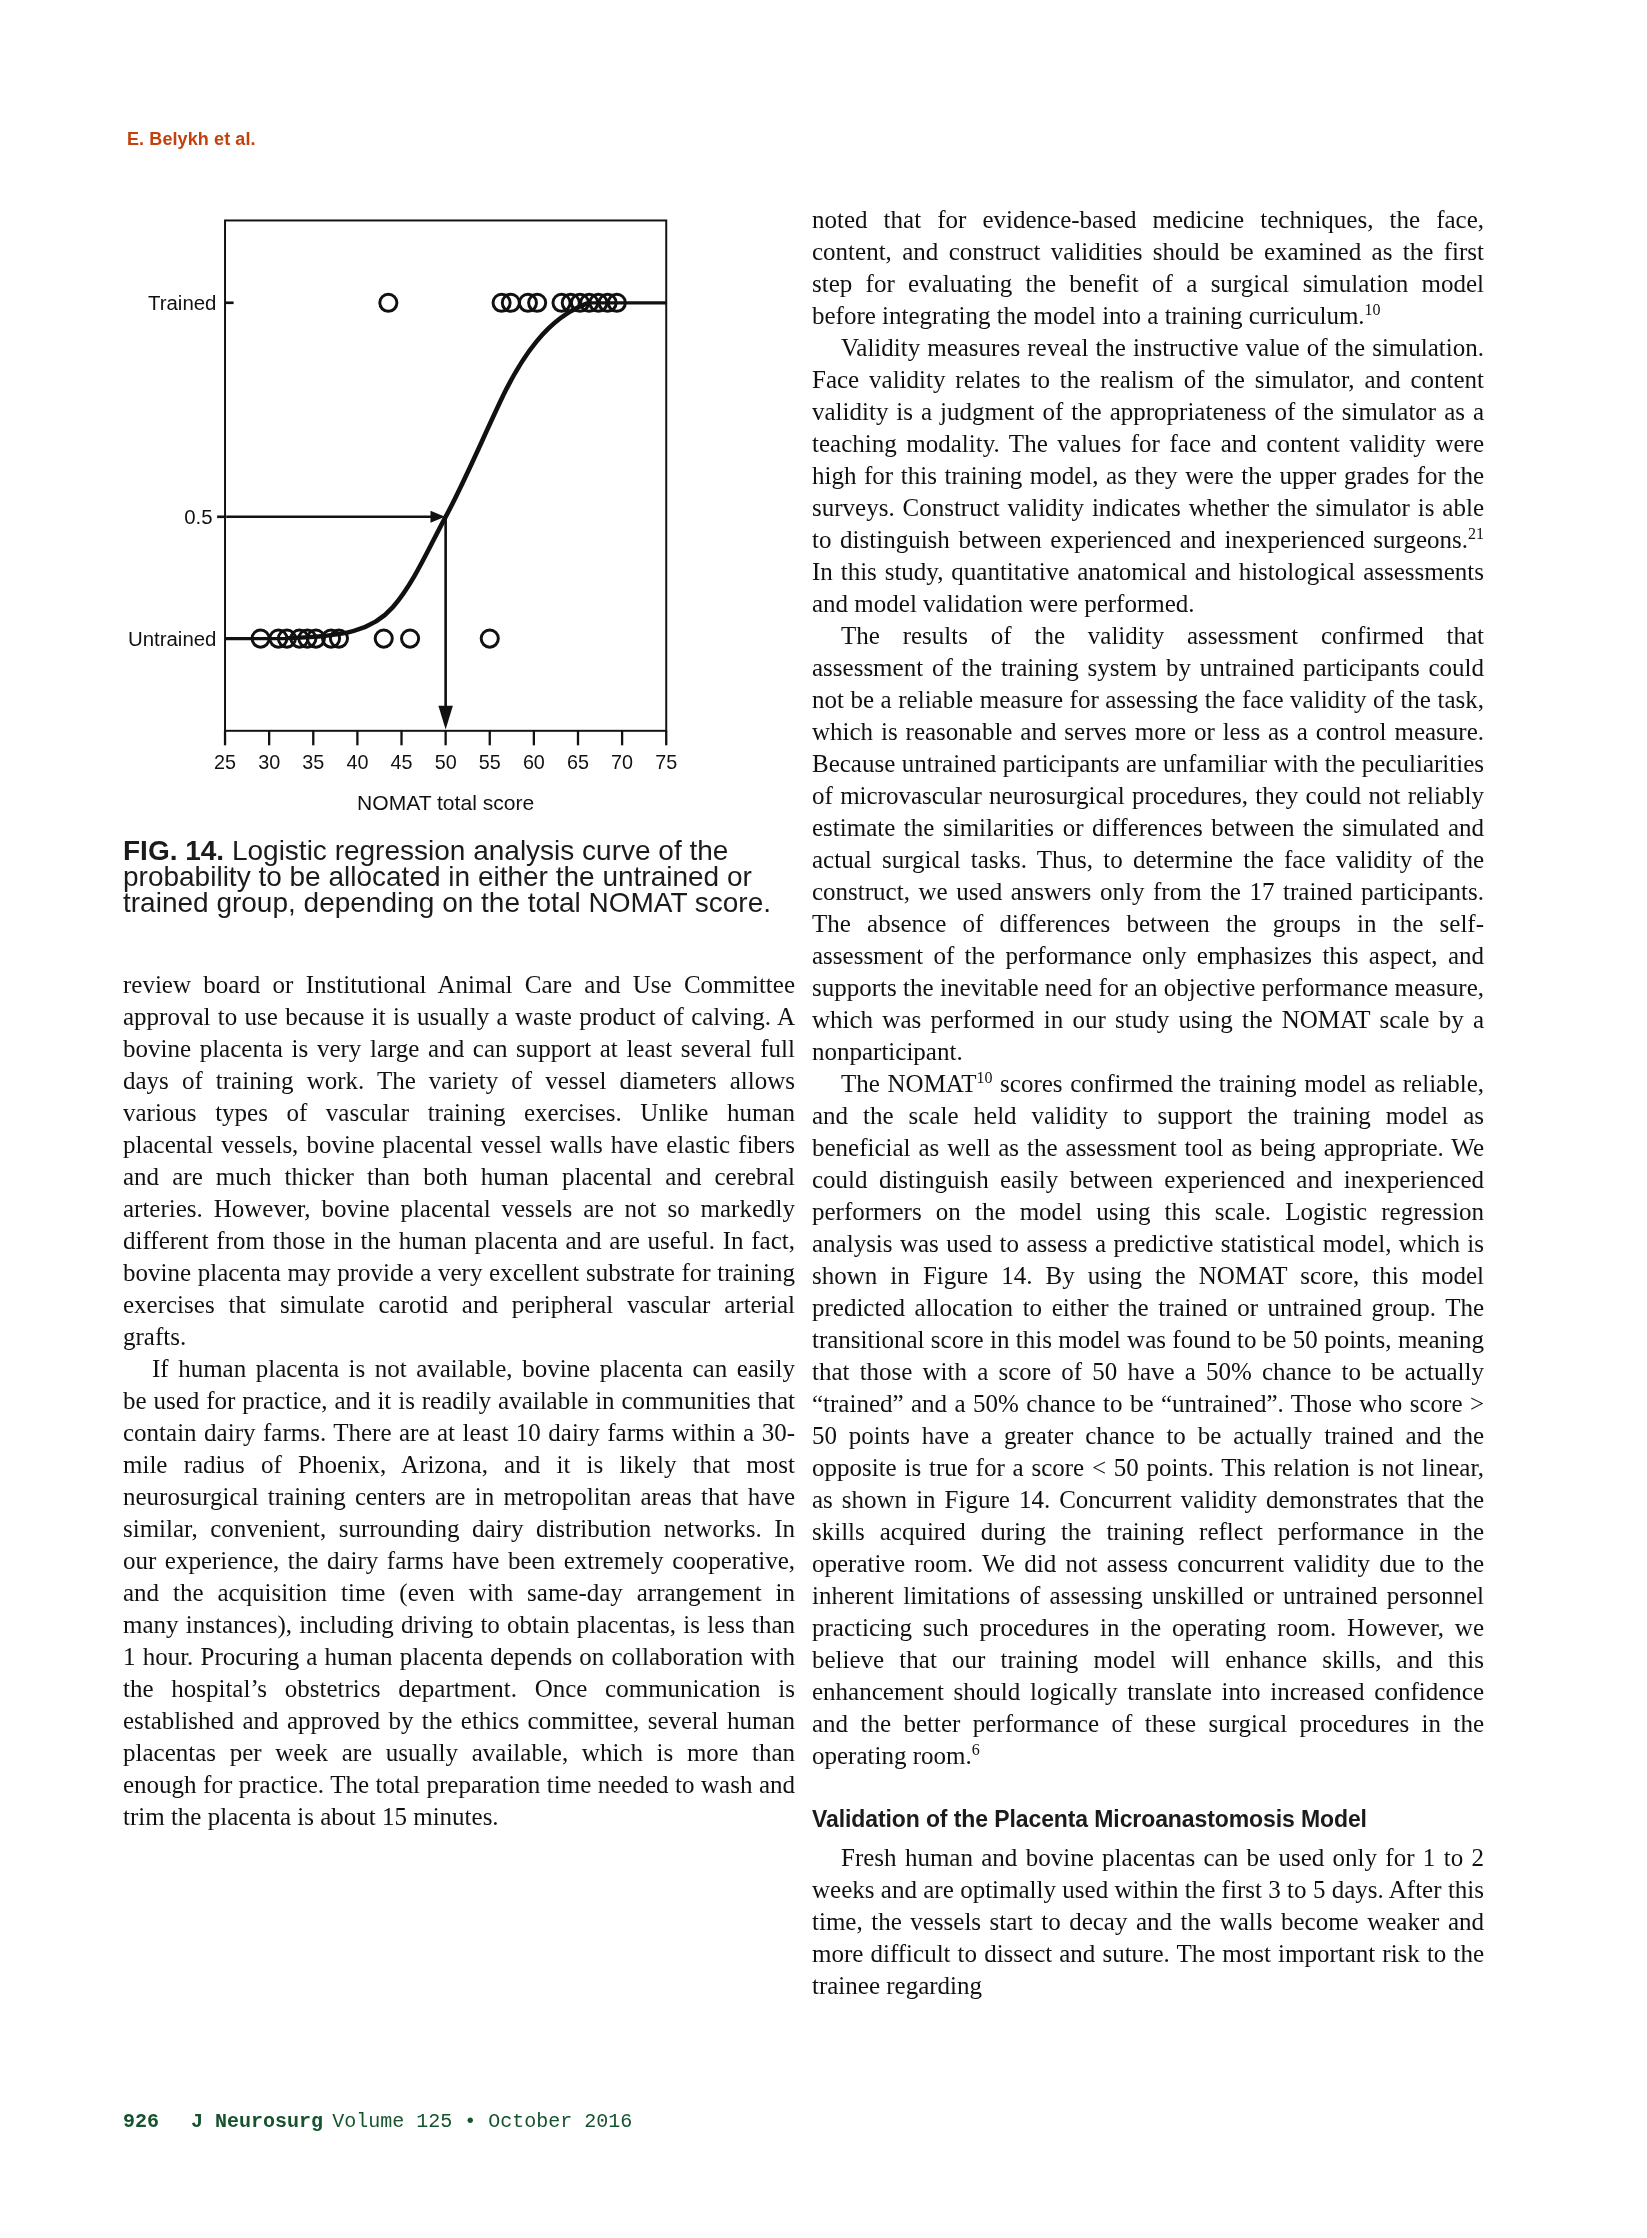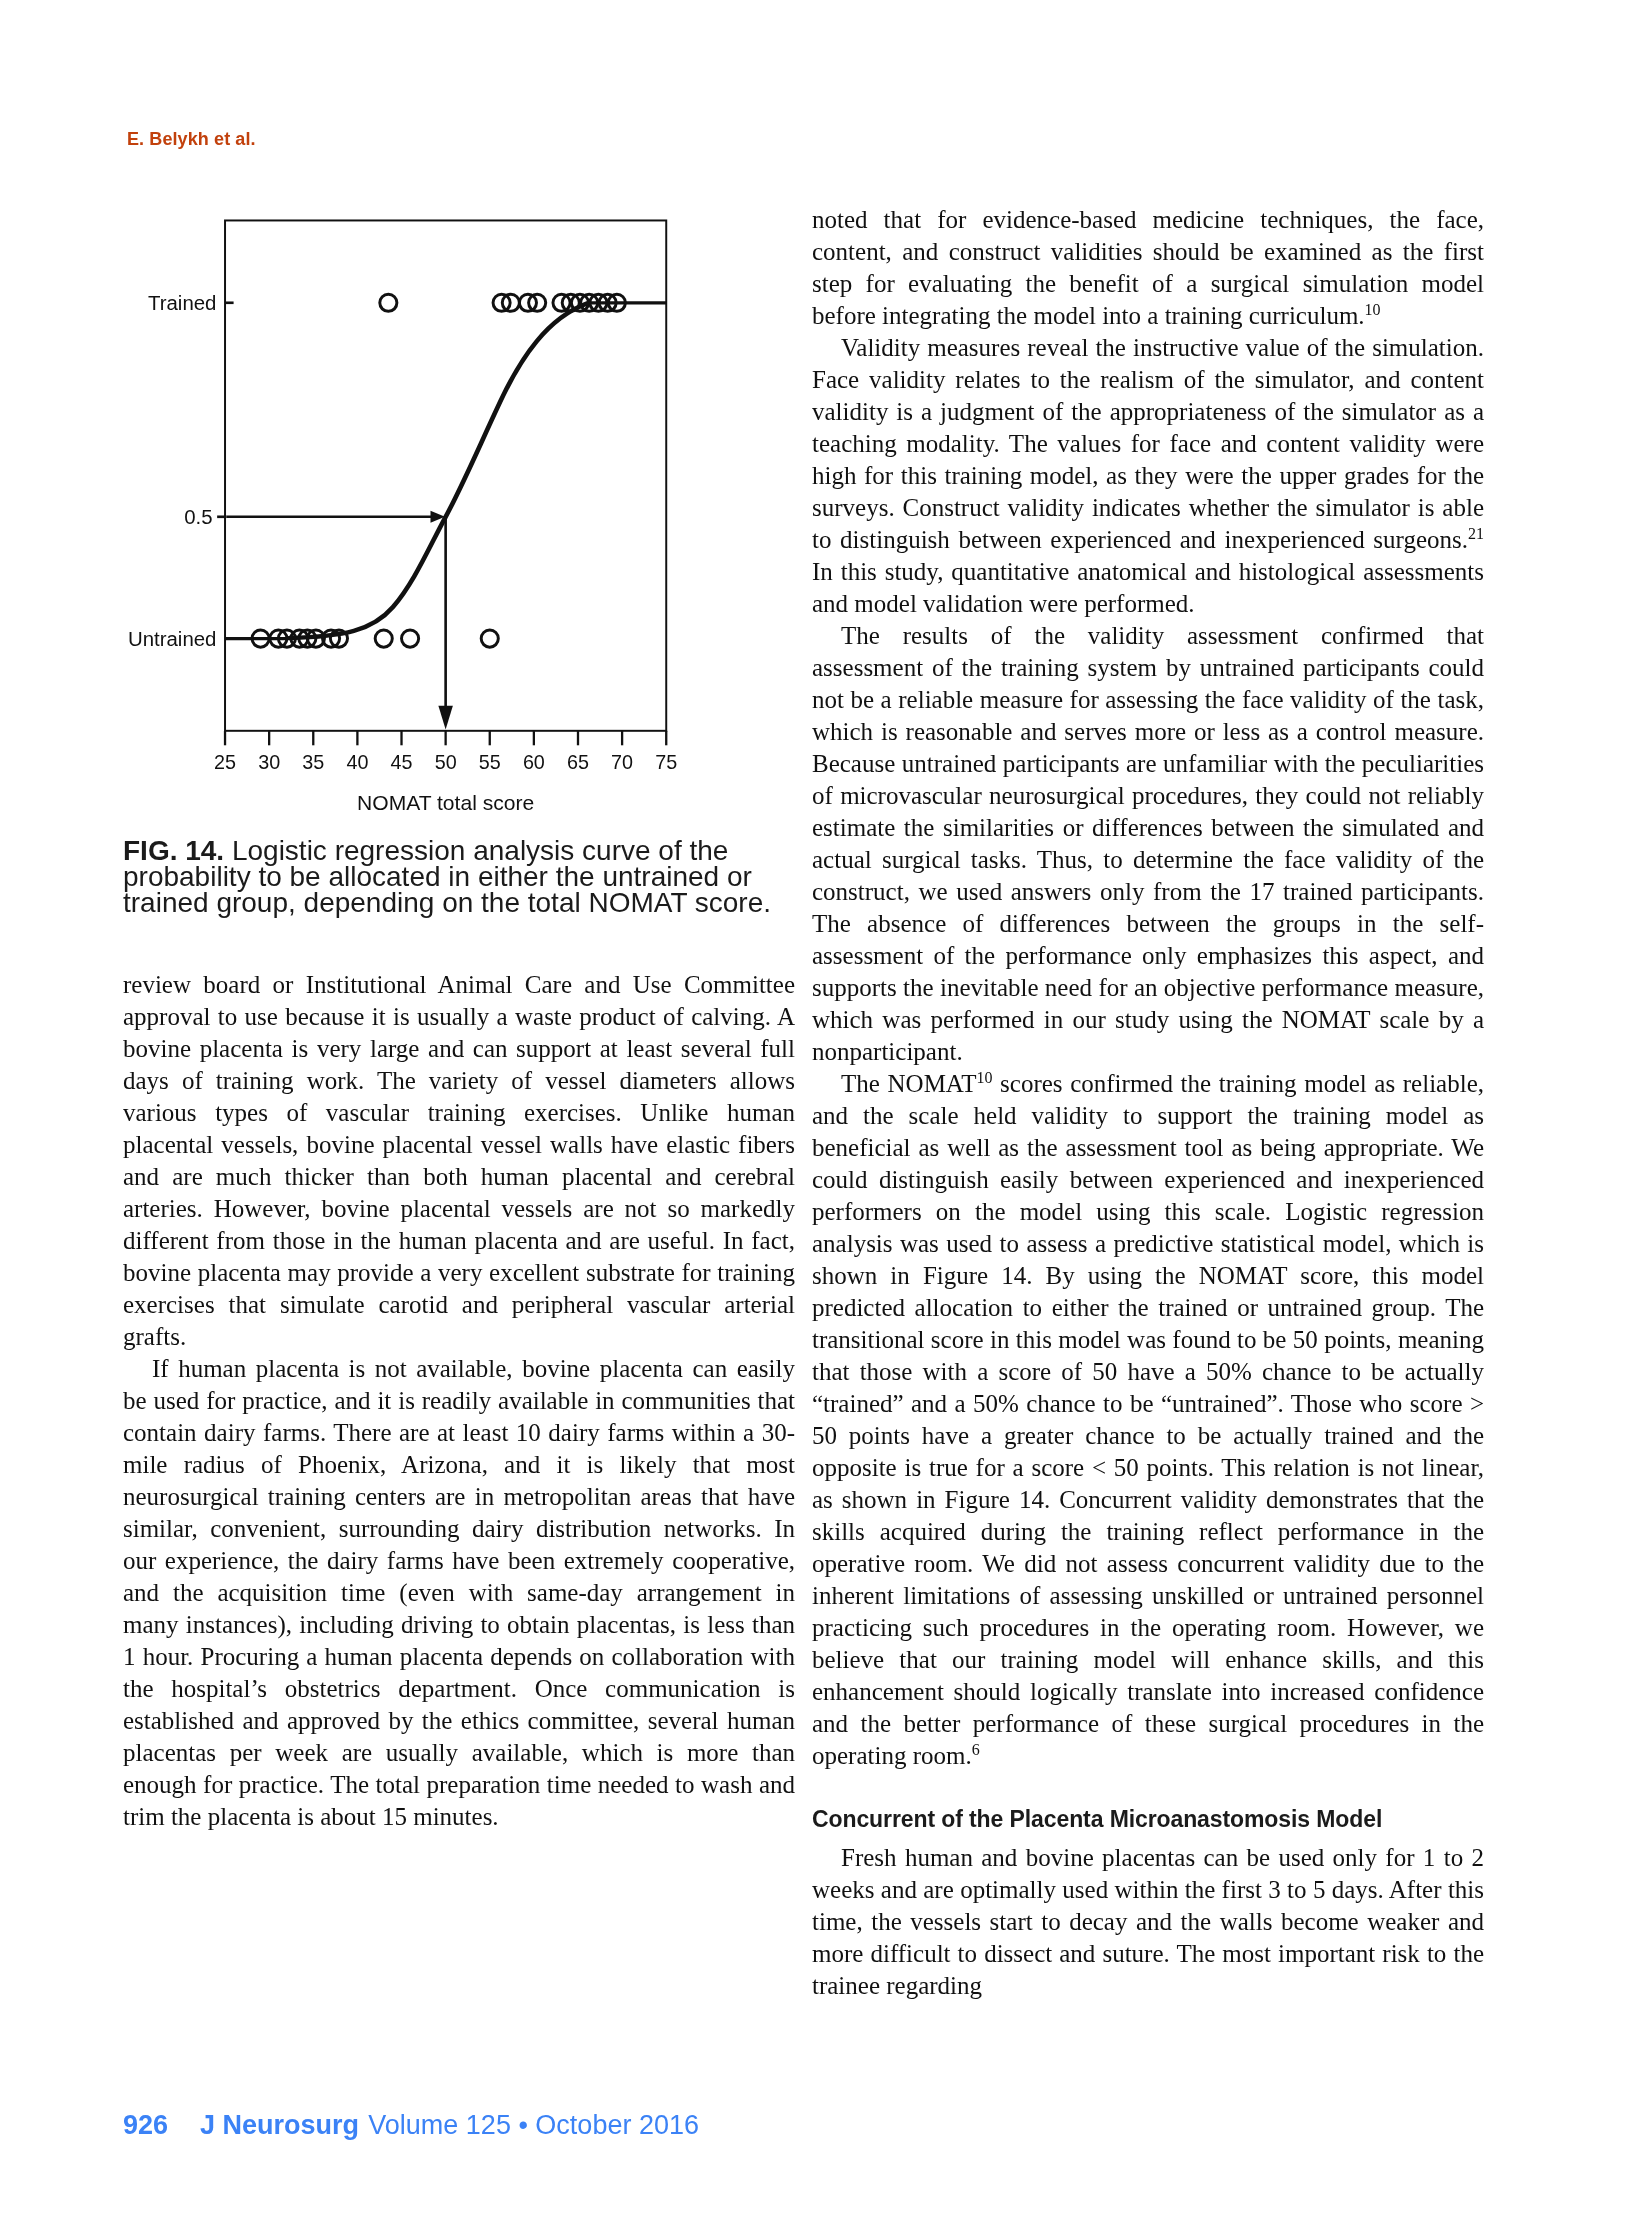--- a/index.html
+++ b/index.html
@@ -90,23 +90,23 @@
     color: #1b1b1b;
     text-align: left;
   }
   .fig-caption b { font-weight: bold; }
 
   
   .footer {
     position: absolute;
     left: 123px;
     top: 2110px;
-    font-family: Liberation Sans, sans-serif;
-    font-size: 27px;
-    color: #3b82f6;
+    font-family: Liberation Mono, monospace;
+    font-size: 20px;
+    color: #14532d;
     white-space: nowrap;
   }
   .footer .pg   { font-weight: bold; margin-right: 32px; }
   .footer .jrnl { font-weight: bold; margin-right: 9.2px; }
   .footer .vol  { font-weight: normal; }
 </style>
 </head>
 <body>
 
 <div class="page">
@@ -220,21 +220,21 @@
       </div>
   </div>
 
   <div class="col col-right">
     <div id="right-body">
         <p class="body noindent">noted that for evidence-based medicine techniques, the face, content, and construct validities should be examined as the first step for evaluating the benefit of a surgical simulation model before integrating the model into a training curriculum.<sup>10</sup></p>
         <p class="body">Validity measures reveal the instructive value of the simulation. Face validity relates to the realism of the simulator, and content validity is a judgment of the appropriateness of the simulator as a teaching modality. The values for face and content validity were high for this training model, as they were the upper grades for the surveys. Construct validity indicates whether the simulator is able to distinguish between experienced and inexperienced surgeons.<sup>21</sup> In this study, quantitative anatomical and histological assessments and model validation were performed.</p>
         <p class="body">The results of the validity assessment confirmed that assessment of the training system by untrained participants could not be a reliable measure for assessing the face validity of the task, which is reasonable and serves more or less as a control measure. Because untrained participants are unfamiliar with the peculiarities of microvascular neurosurgical procedures, they could not reliably estimate the similarities or differences between the simulated and actual surgical tasks. Thus, to determine the face validity of the construct, we used answers only from the 17 trained participants. The absence of differences between the groups in the self-assessment of the performance only emphasizes this aspect, and supports the inevitable need for an objective performance measure, which was performed in our study using the NOMAT scale by a nonparticipant.</p>
         <p class="body">The NOMAT<sup>10</sup> scores confirmed the training model as reliable, and the scale held validity to support the training model as beneficial as well as the assessment tool as being appropriate. We could distinguish easily between experienced and inexperienced performers on the model using this scale. Logistic regression analysis was used to assess a predictive statistical model, which is shown in Figure 14. By using the NOMAT score, this model predicted allocation to either the trained or untrained group. The transitional score in this model was found to be 50 points, meaning that those with a score of 50 have a 50% chance to be actually “trained” and a 50% chance to be “untrained”. Those who score &gt; 50 points have a greater chance to be actually trained and the opposite is true for a score &lt; 50 points. This relation is not linear, as shown in Figure 14. Concurrent validity demonstrates that the skills acquired during the training reflect performance in the operative room. We did not assess concurrent validity due to the inherent limitations of assessing unskilled or untrained personnel practicing such procedures in the operating room. However, we believe that our training model will enhance skills, and this enhancement should logically translate into increased confidence and the better performance of these surgical procedures in the operating room.<sup>6</sup></p>
         <div class="sp-before-h2"></div>
-        <h2 class="section">Concurrent of the Placenta Microanastomosis Model</h2>
+        <h2 class="section">Validation of the Placenta Microanastomosis Model</h2>
         <div class="sp-after-h2"></div>
         <p class="body">Fresh human and bovine placentas can be used only for 1 to 2 weeks and are optimally used within the first 3 to 5 days. After this time, the vessels start to decay and the walls become weaker and more difficult to dissect and suture. The most important risk to the trainee regarding</p>
       </div>
   </div>
 
   <div class="footer">
     <span class="pg">926</span><span class="jrnl">J Neurosurg</span><span class="vol">Volume 125 • October 2016</span>
   </div>
 
 </div>

